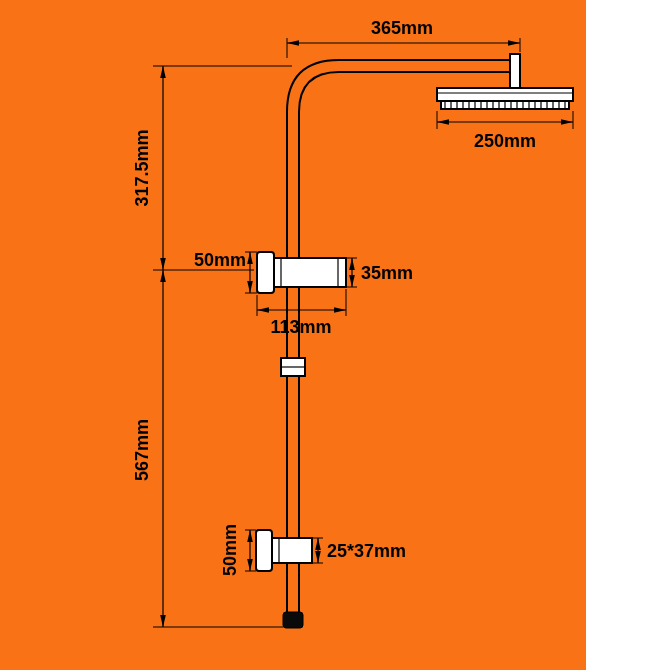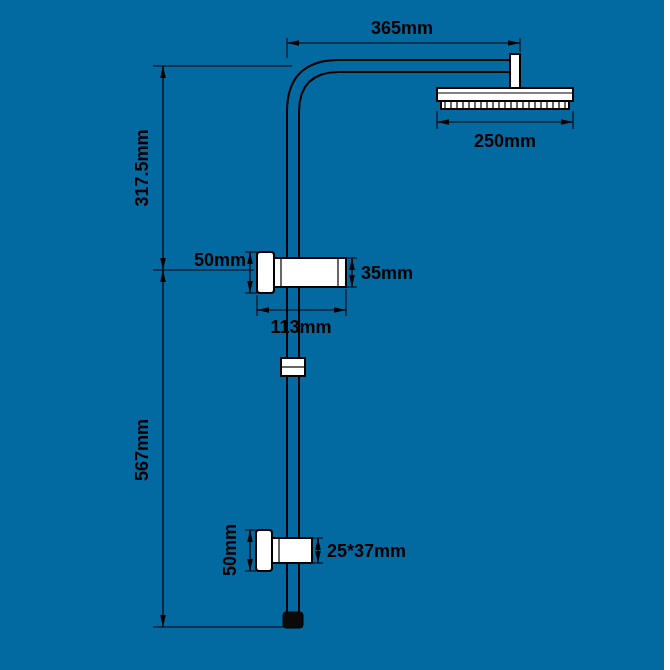--- a/index.html
+++ b/index.html
@@ -2,23 +2,23 @@
 <html><head>
 <meta charset="utf-8">
 <style>
   html, body {
     margin: 0;
     padding: 0;
     background: #ffffff;
   }
   .canvas {
     position: relative;
-    width: 664px;
+    width: 586px;
     height: 670px;
-    background: #0369a1;
+    background: #f97316;
     overflow: hidden;
   }
   svg { display: block; }
   .part {
     fill: #ffffff;
     stroke: #000000;
     stroke-width: 2;
   }
   .part-line {
     fill: none;

